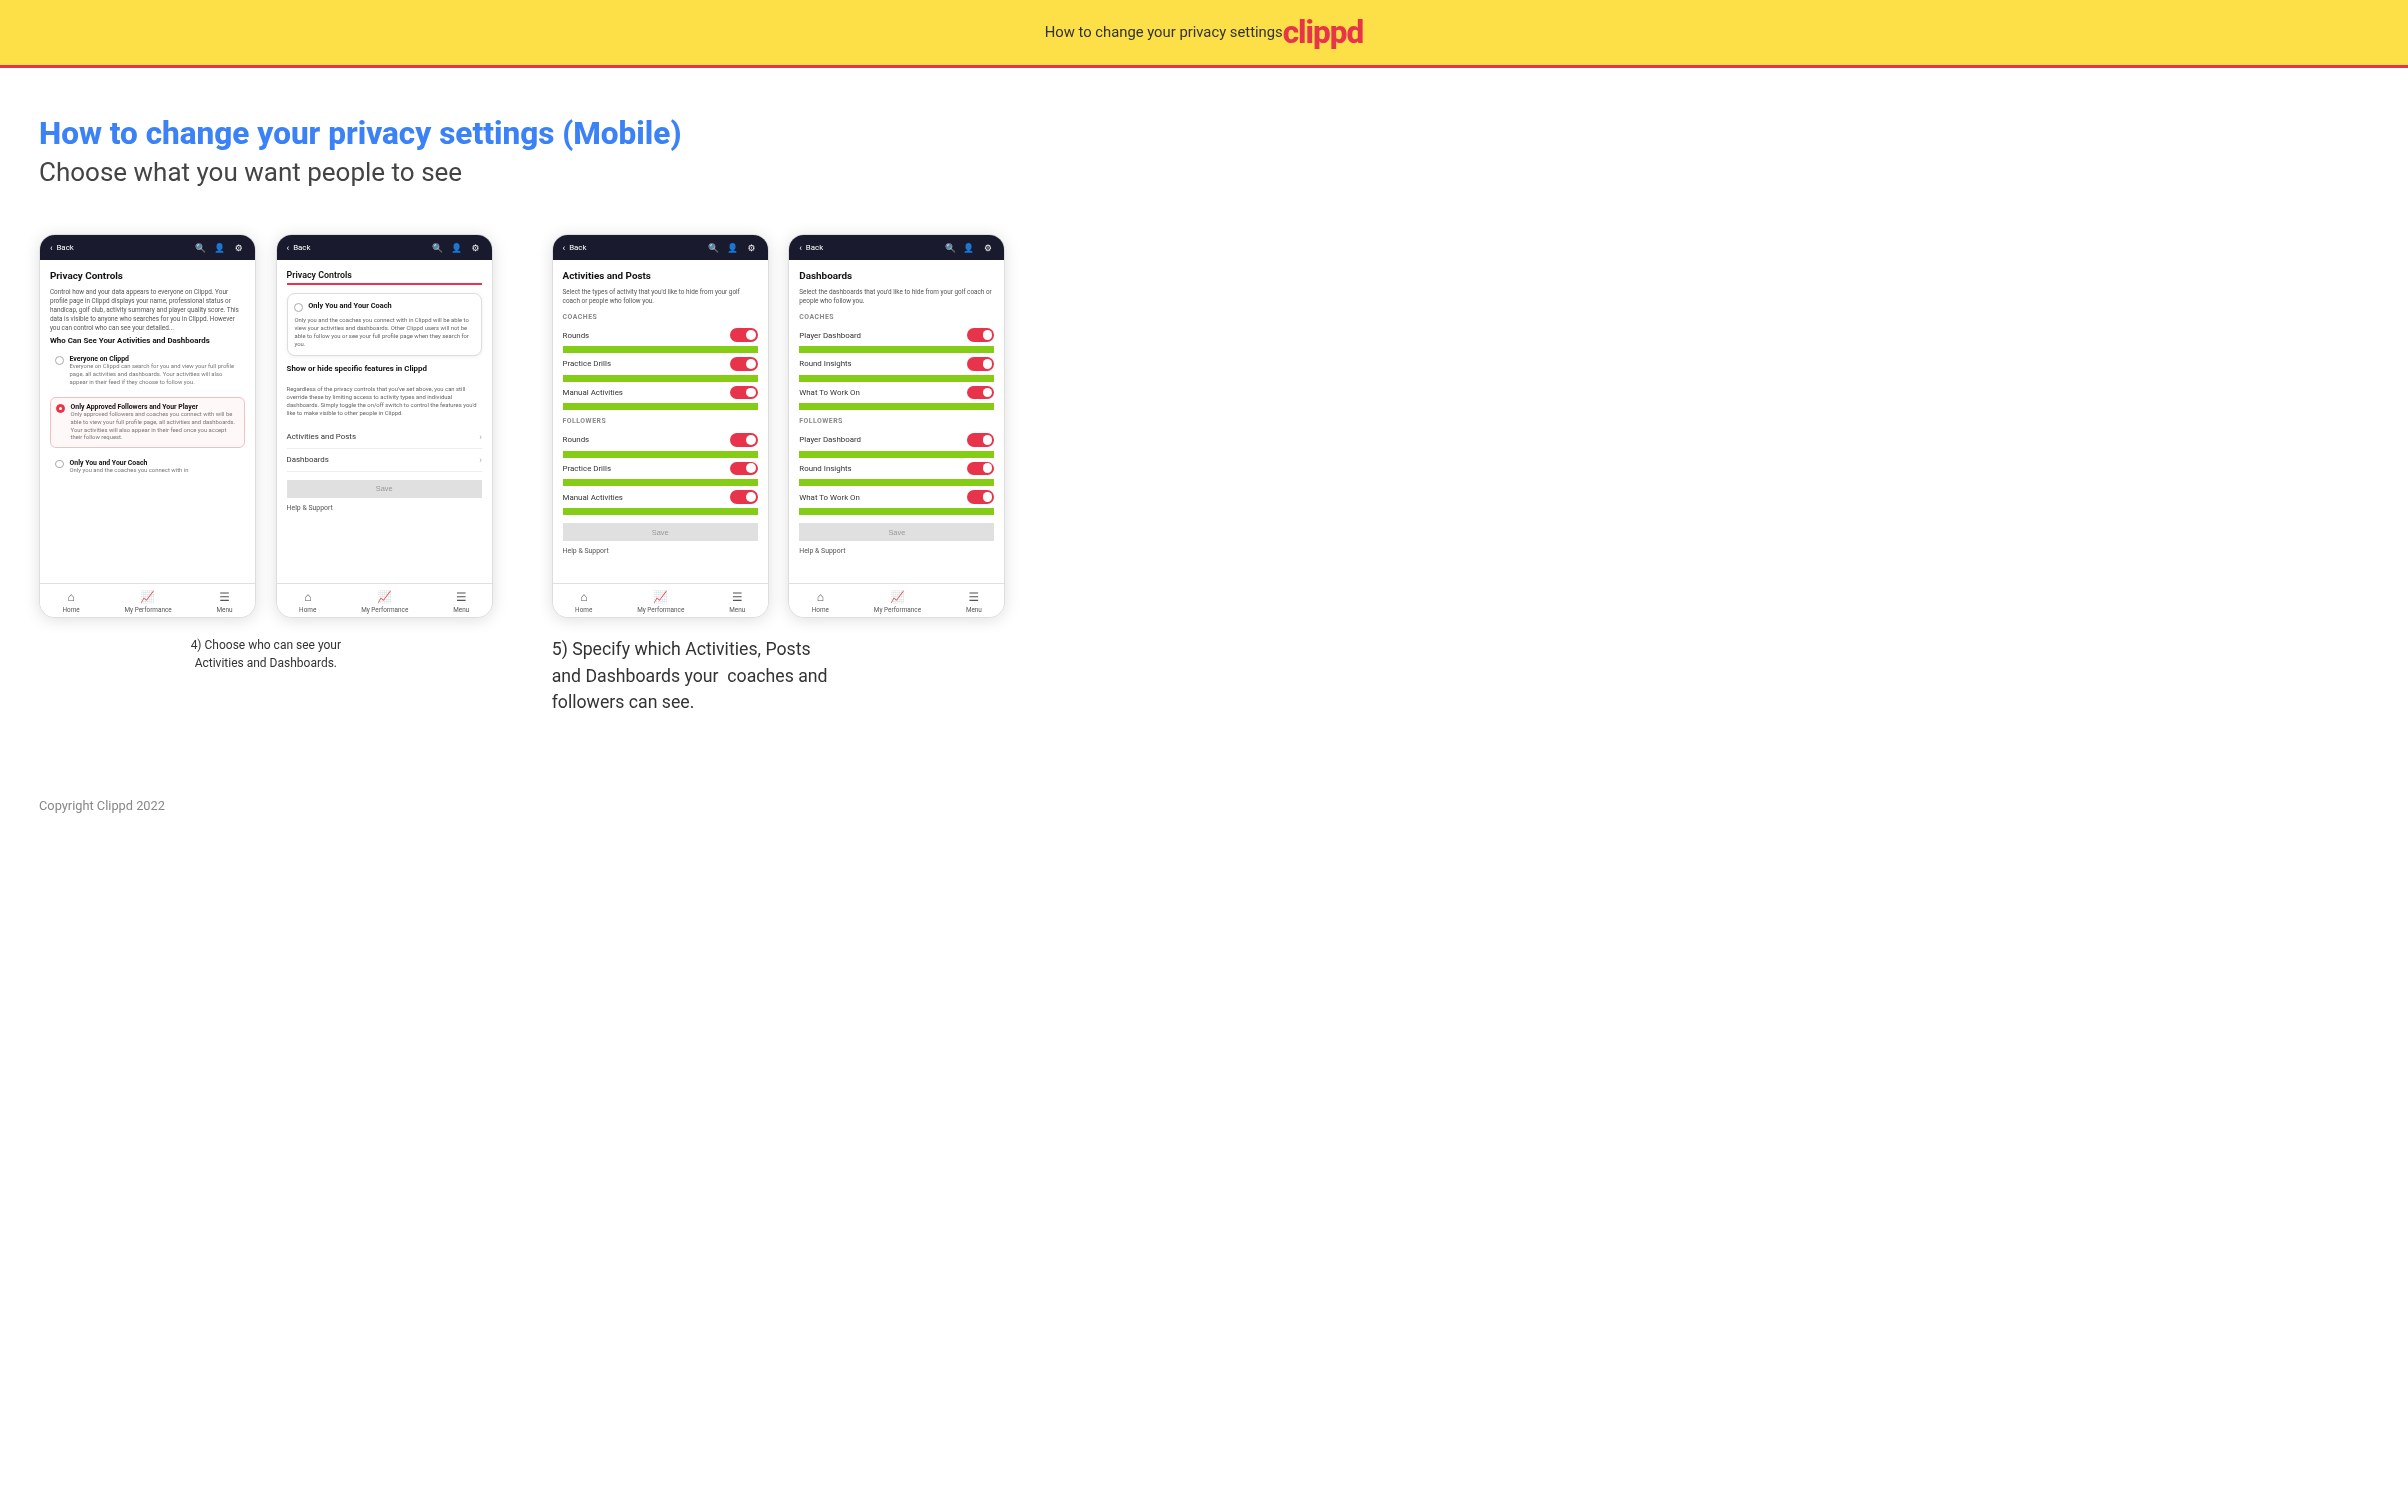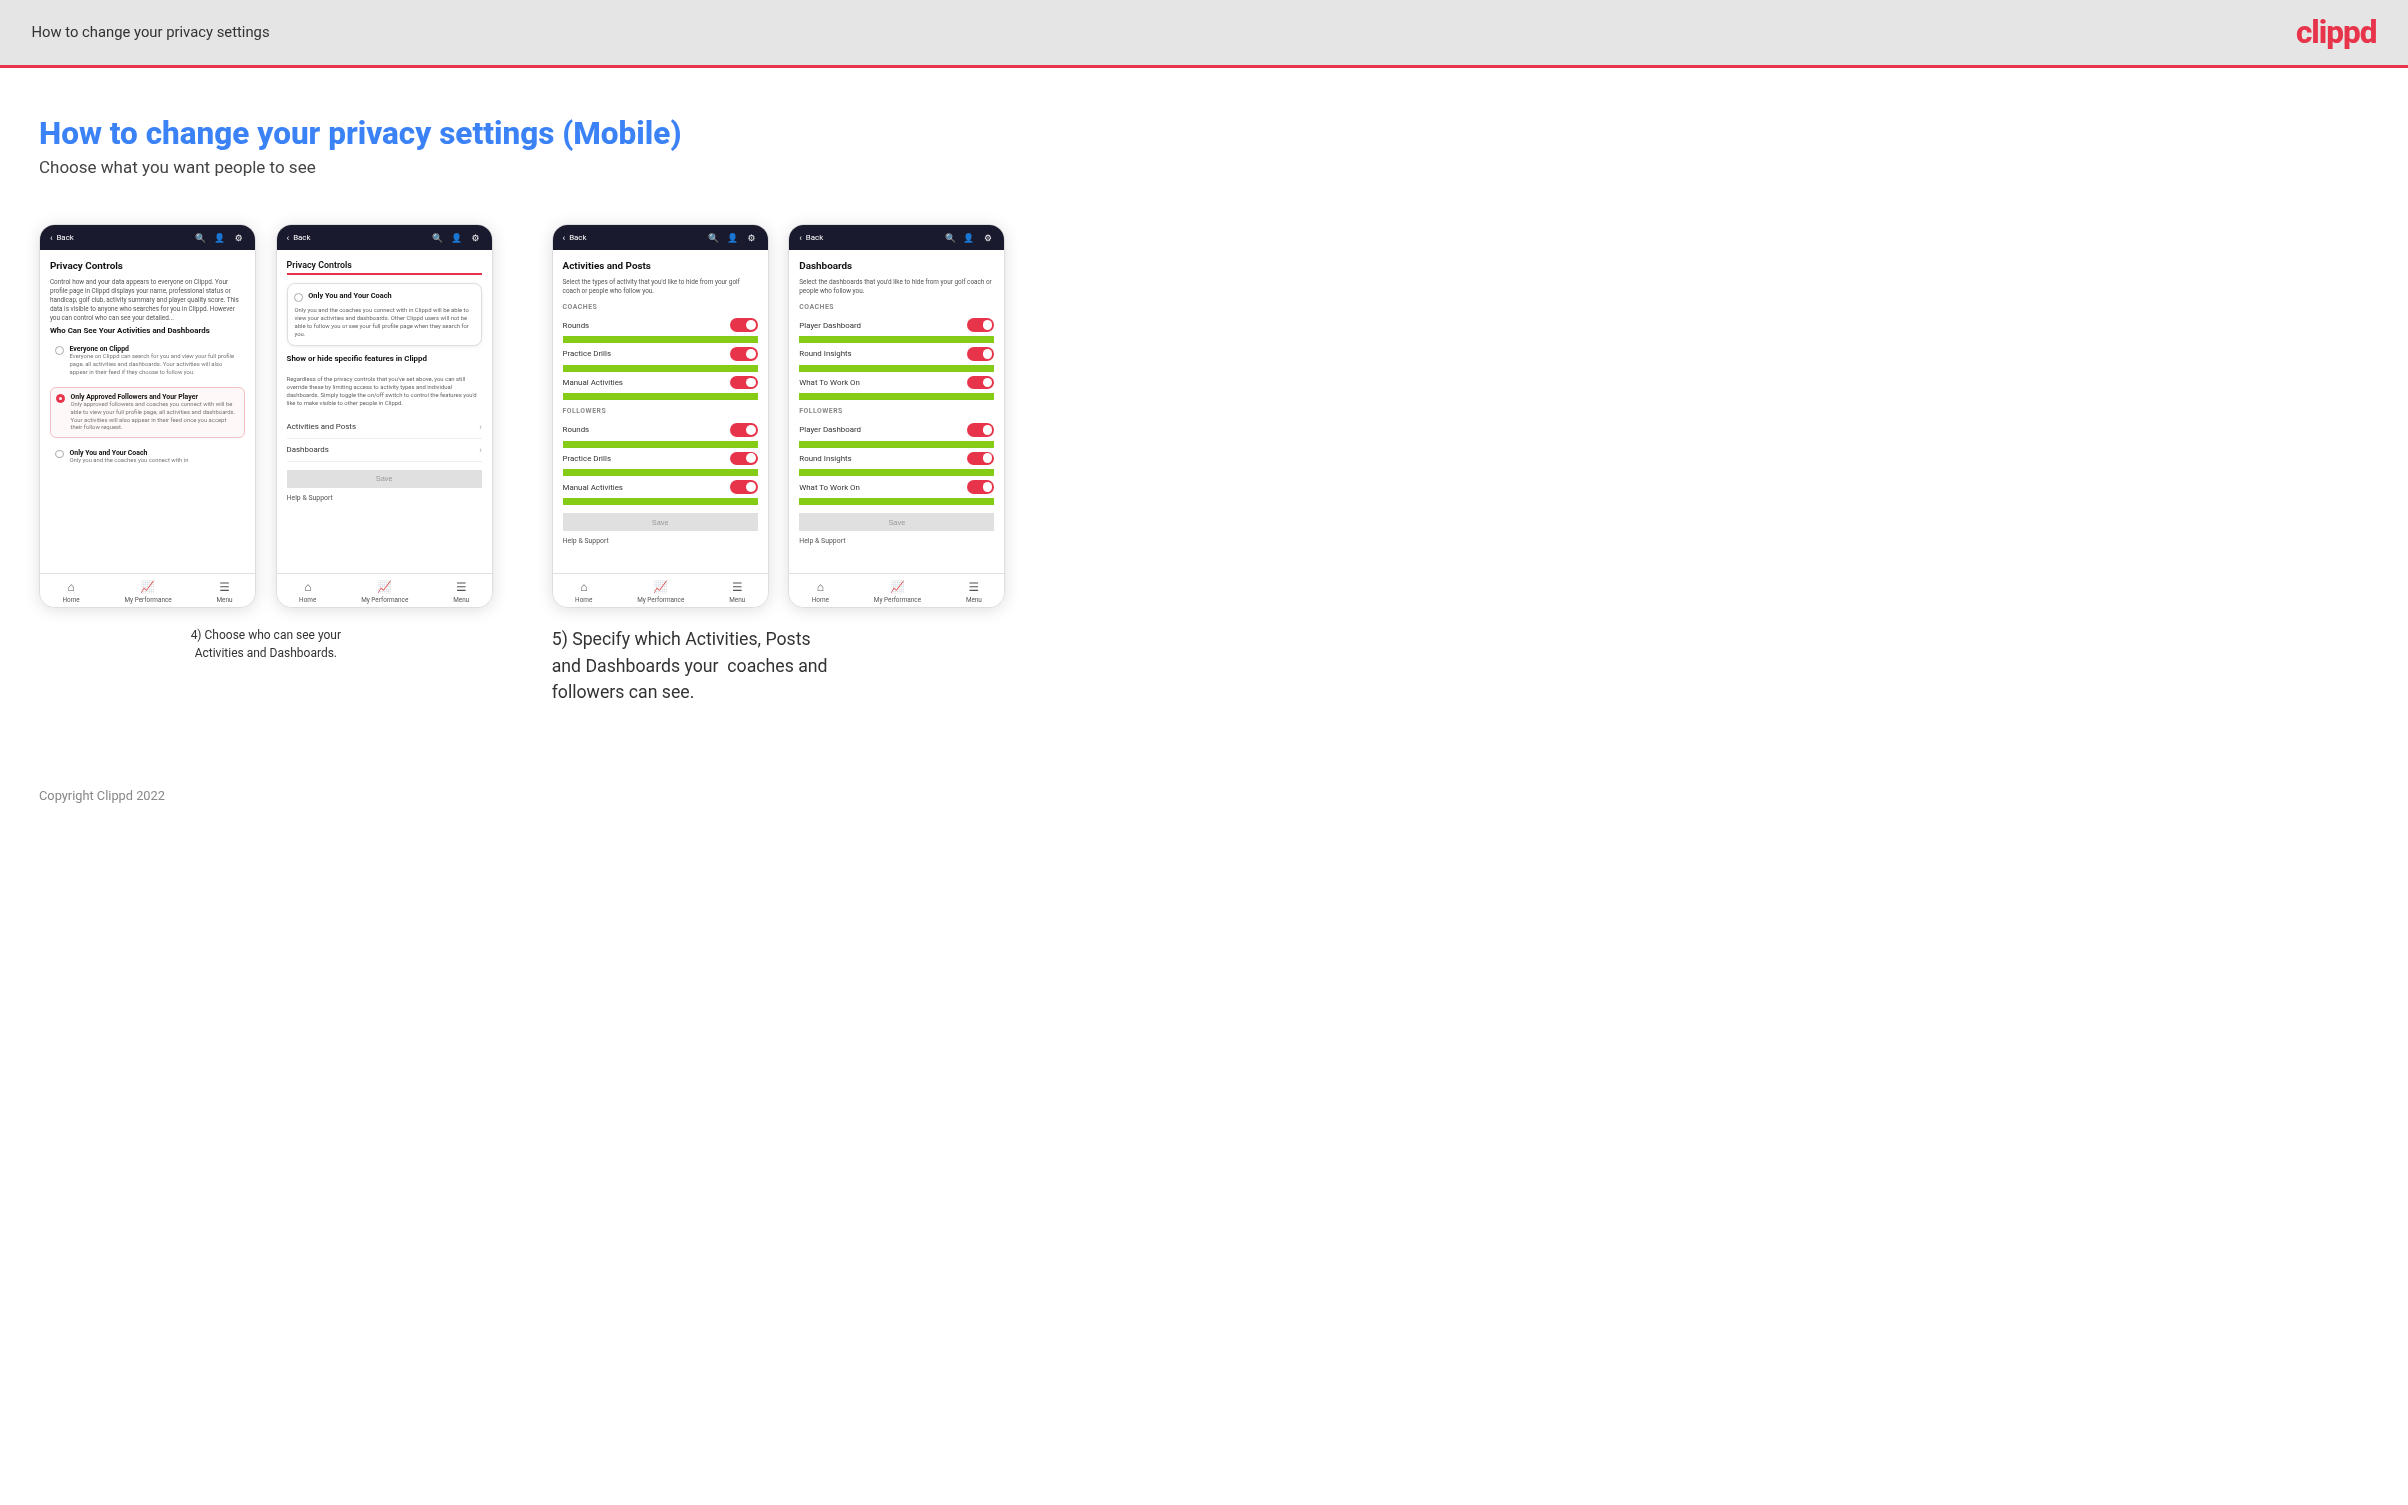--- a/index.html
+++ b/index.html
@@ -6,24 +6,24 @@
     body {
       font-family: -apple-system, BlinkMacSystemFont, 'Segoe UI', Roboto, sans-serif;
       background: #fff;
       color: #222;
     }
 
     
     .top-bar {
       display: flex;
       align-items: center;
-      justify-content: space-between;
+      justify-content: center;
       padding: 13.8px 31.5px;
       border-bottom: 3px solid #e8344a;
-      background: #e5e5e5;
+      background: #fde047;
     }
     .top-bar-title {
       font-size: 14.8px;
       color: #333;
     }
     .logo {
       font-size: 31.5px;
       font-weight: 800;
       color: #e8344a;
       letter-spacing: -1px;
@@ -35,21 +35,21 @@
       max-width: 2409px;
     }
 
     .page-heading {
       font-size: 31.5px;
       font-weight: 800;
       color: #3b82f6;
       margin-bottom: 5.9px;
     }
     .page-subheading {
-      font-size: 17px;
+      font-size: 26px;
       color: #444;
       margin-bottom: 47px;
     }
 
     
     .phone-mockup {
       background: #f5f5f5;
       border-radius: 15.8px;
       overflow: hidden;
       width: 217px;

